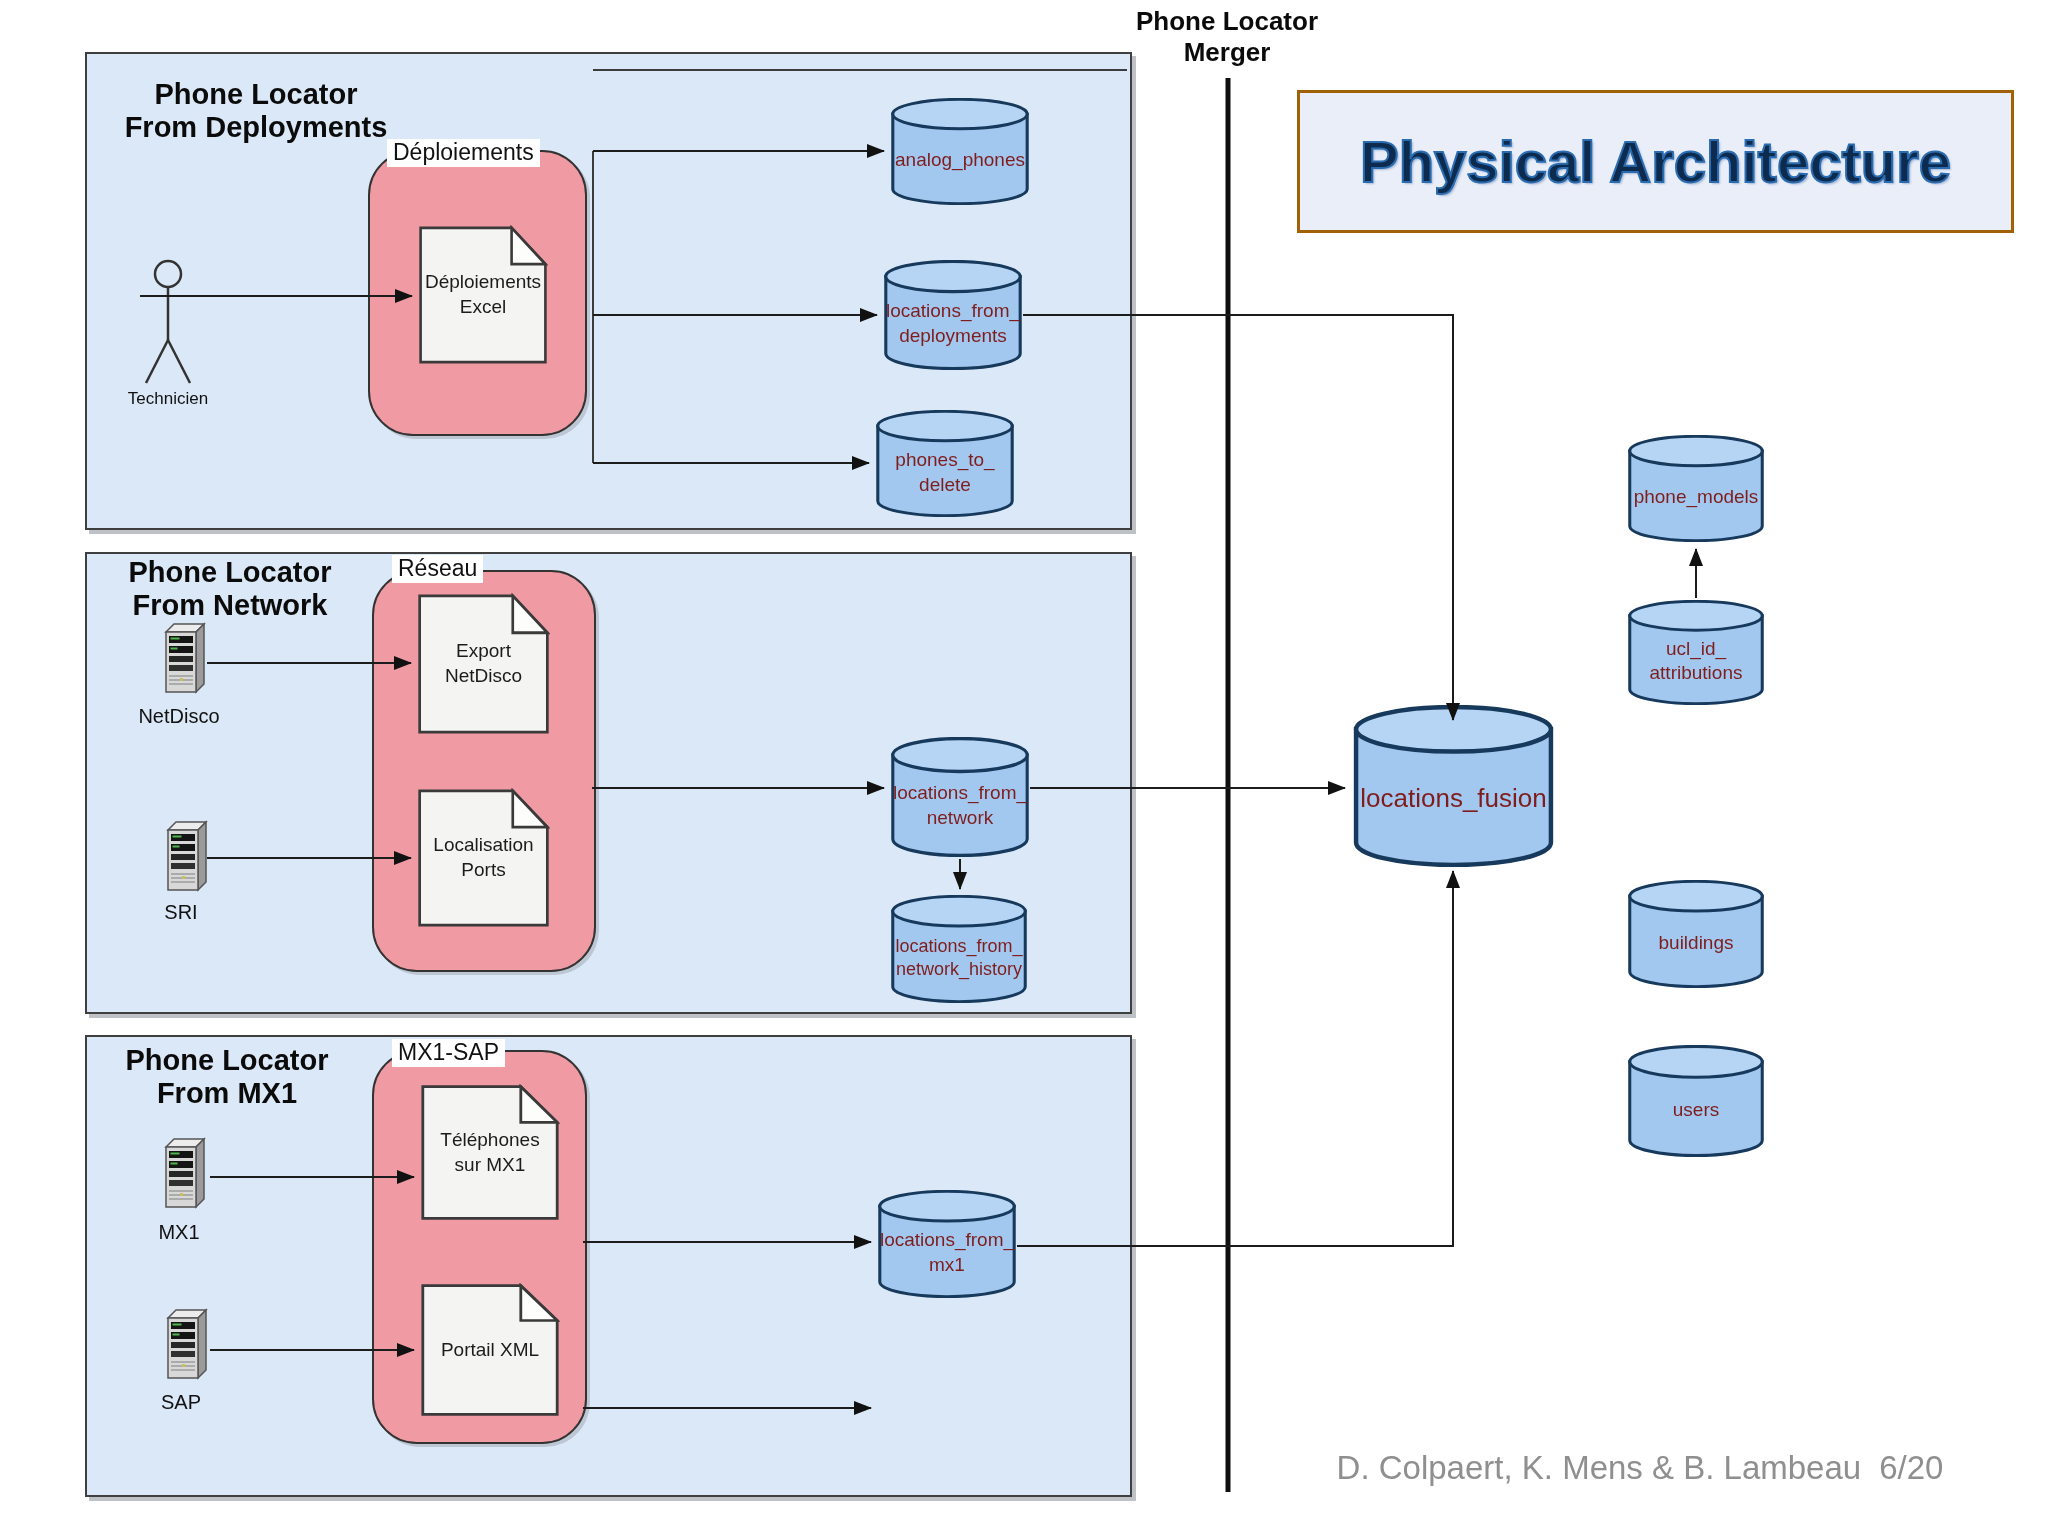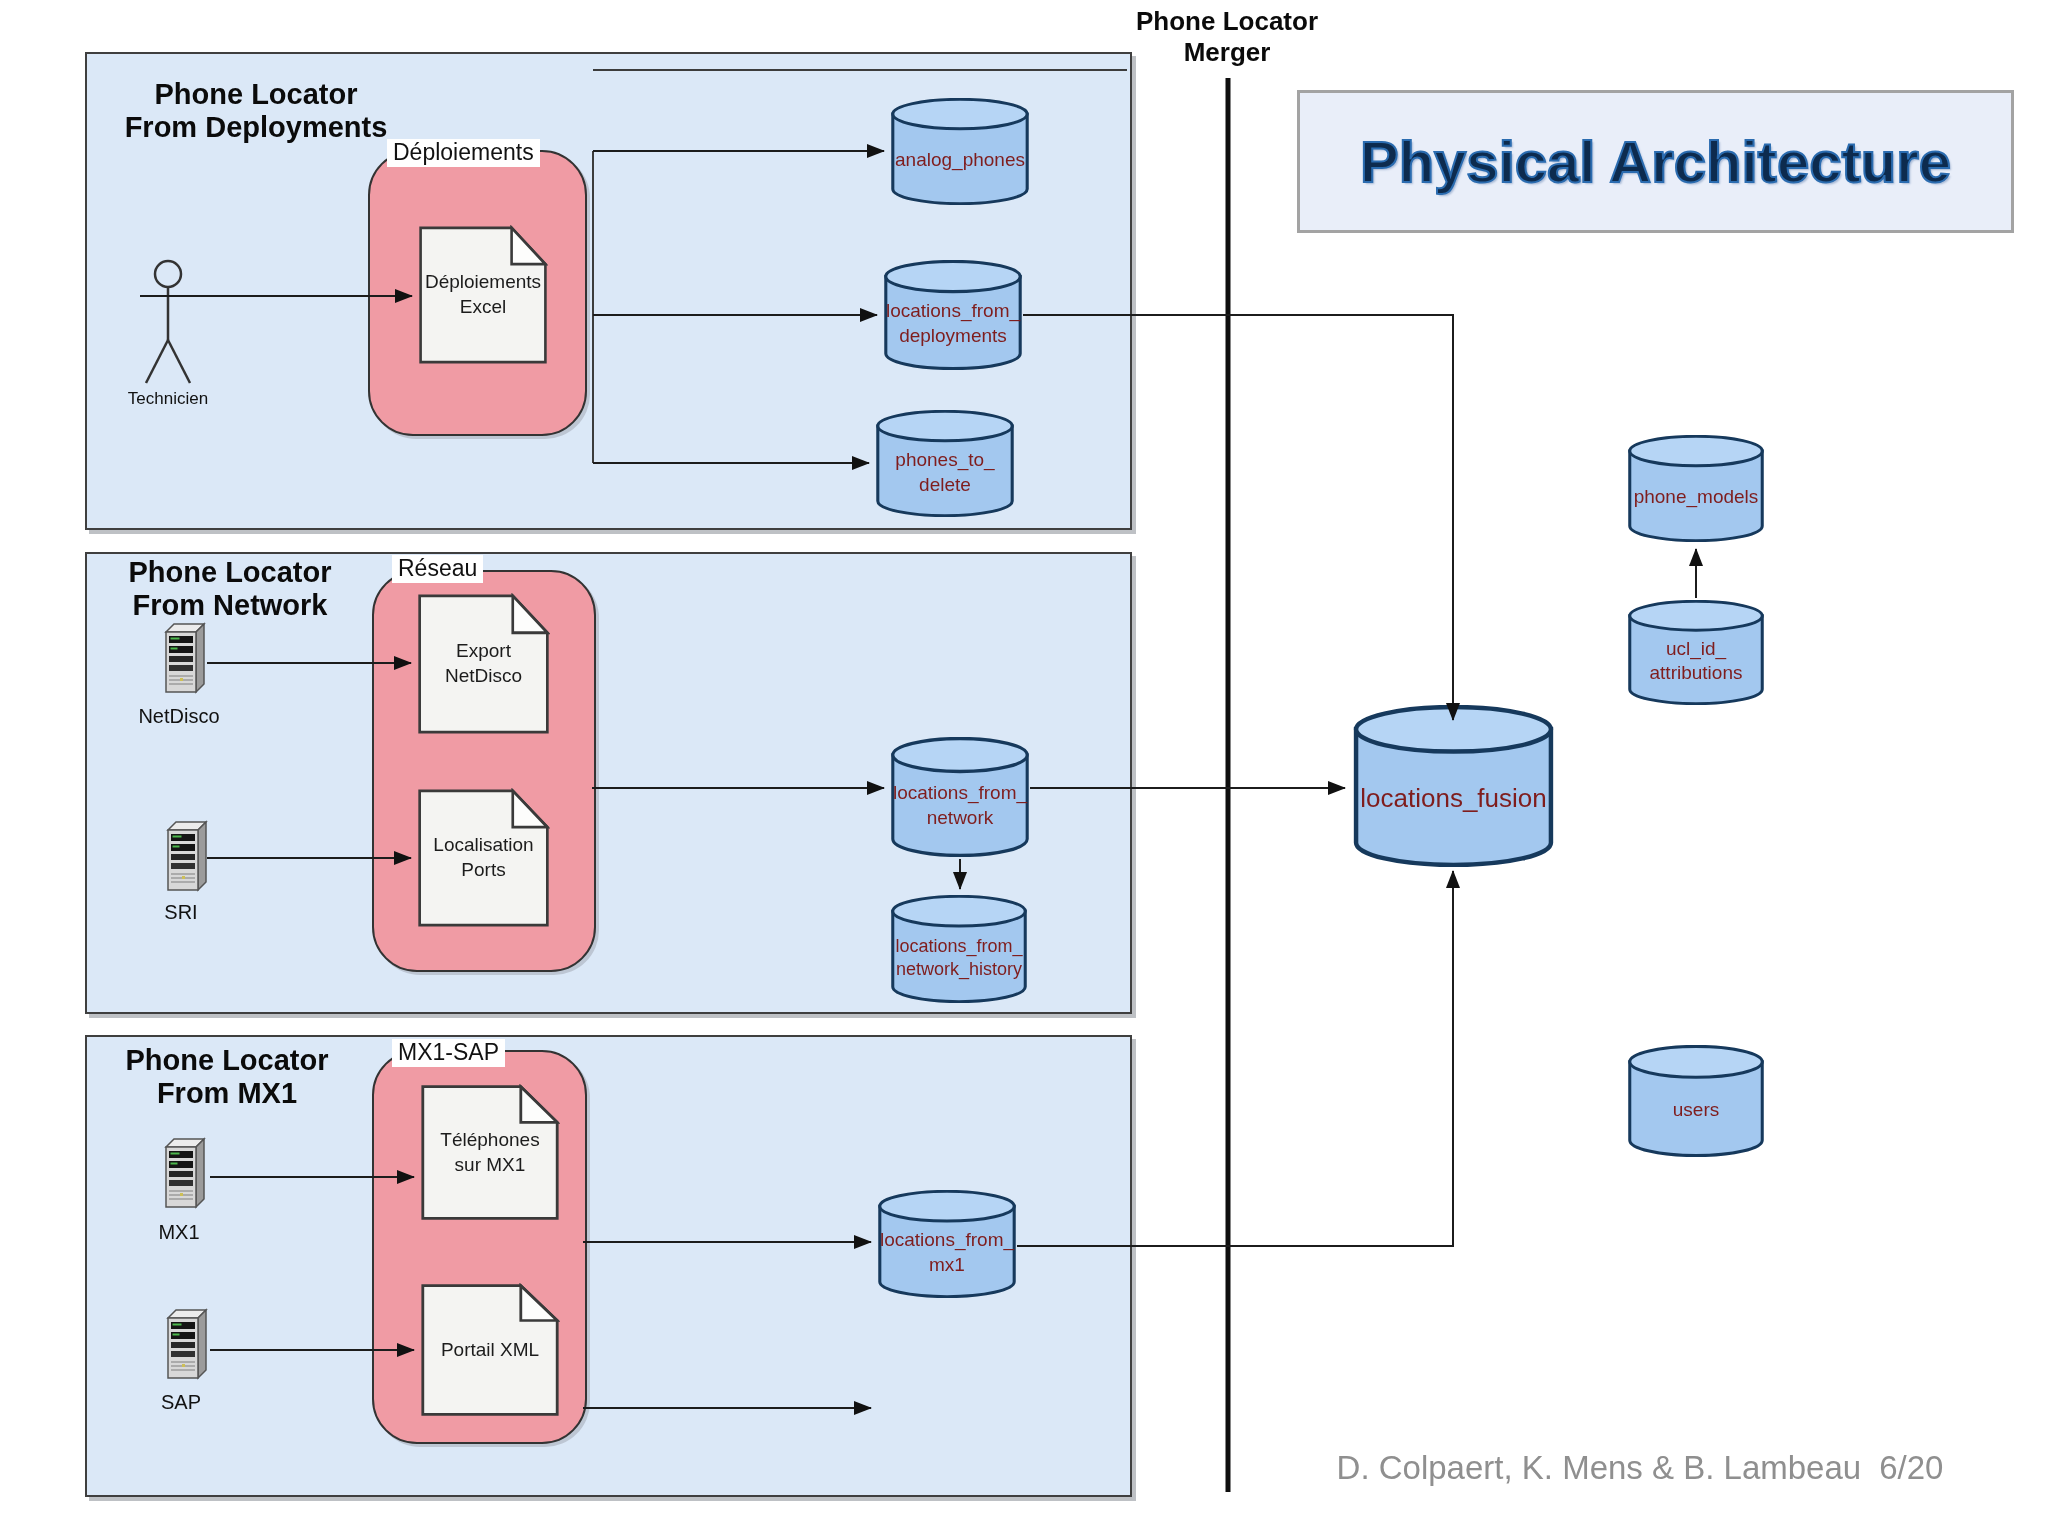--- a/index.html
+++ b/index.html
@@ -25,21 +25,21 @@
   .cyl-body{fill:#a3c8ef;stroke:#16395c;stroke-width:2.2;}
   .cyl-top{fill:#b6d5f5;stroke:#16395c;stroke-width:2.2;}
   .cyl-label{position:absolute;inset:0;display:flex;align-items:center;justify-content:center;
            padding-top:13%;box-sizing:border-box;text-align:center;font-size:19px;line-height:1.3;
            white-space:pre-line;color:#7f1d1d;}
   .server{position:absolute;z-index:3;}
   .s-label{position:absolute;z-index:5;font-size:20px;text-align:center;color:#111;}
   .actor{position:absolute;z-index:3;}
   .merger-label{position:absolute;z-index:5;font-weight:bold;font-size:26px;line-height:1.18;
            text-align:center;white-space:pre-line;color:#0b0b0b;}
-  .title-box{position:absolute;z-index:5;background:#e9eef9;border:3px solid #a3a3a3;
+  .title-box{position:absolute;z-index:5;background:#e9eef9;border:3px solid #a16207;
            display:flex;align-items:center;justify-content:center;}
   .title-text{font-size:58px;font-weight:bold;color:#0d2b4e;-webkit-text-stroke:2px #2b6cb0;
            text-shadow:2px 2px 2px rgba(50,90,150,.35);}
   .footer{position:absolute;z-index:5;display:flex;justify-content:center;gap:18px;
            font-size:33px;color:#8f8f8f;}
   .connectors{position:absolute;inset:0;z-index:6;pointer-events:none;}
   .conn{stroke:#1c1c1c;stroke-width:2;fill:none;}
   .panel-line{stroke:#3c3c3c;stroke-width:2;fill:none;}
   .merger-line{stroke:#0f0f0f;stroke-width:5;fill:none;}
   .actor-stroke{stroke:#333;stroke-width:2.5;fill:none;}
@@ -169,20 +169,27 @@
     </svg>
     <span class="cyl-label">phone_models</span>
   </div>
   <div class="cyl" style="left:1627px;top:600px;width:138px;height:105px">
     <svg viewBox="0 0 100 80" preserveAspectRatio="none">
       <path class="cyl-body" d="M2 12 L2 68 A48 11 0 0 0 98 68 L98 12 Z"></path>
       <ellipse class="cyl-top" cx="50" cy="12" rx="48" ry="11"></ellipse>
     </svg>
     <span class="cyl-label">ucl_id_
 attributions</span>
+  </div>
+  <div class="cyl" style="left:1627px;top:880px;width:138px;height:108px">
+    <svg viewBox="0 0 100 80" preserveAspectRatio="none">
+      <path class="cyl-body" d="M2 12 L2 68 A48 11 0 0 0 98 68 L98 12 Z"></path>
+      <ellipse class="cyl-top" cx="50" cy="12" rx="48" ry="11"></ellipse>
+    </svg>
+    <span class="cyl-label">buildings</span>
   </div>
   <div class="cyl" style="left:1627px;top:1045px;width:138px;height:112px">
     <svg viewBox="0 0 100 80" preserveAspectRatio="none">
       <path class="cyl-body" d="M2 12 L2 68 A48 11 0 0 0 98 68 L98 12 Z"></path>
       <ellipse class="cyl-top" cx="50" cy="12" rx="48" ry="11"></ellipse>
     </svg>
     <span class="cyl-label">users</span>
   </div>
 
   <div class="server" style="left:160px;top:622px;width:46px;height:78px">

